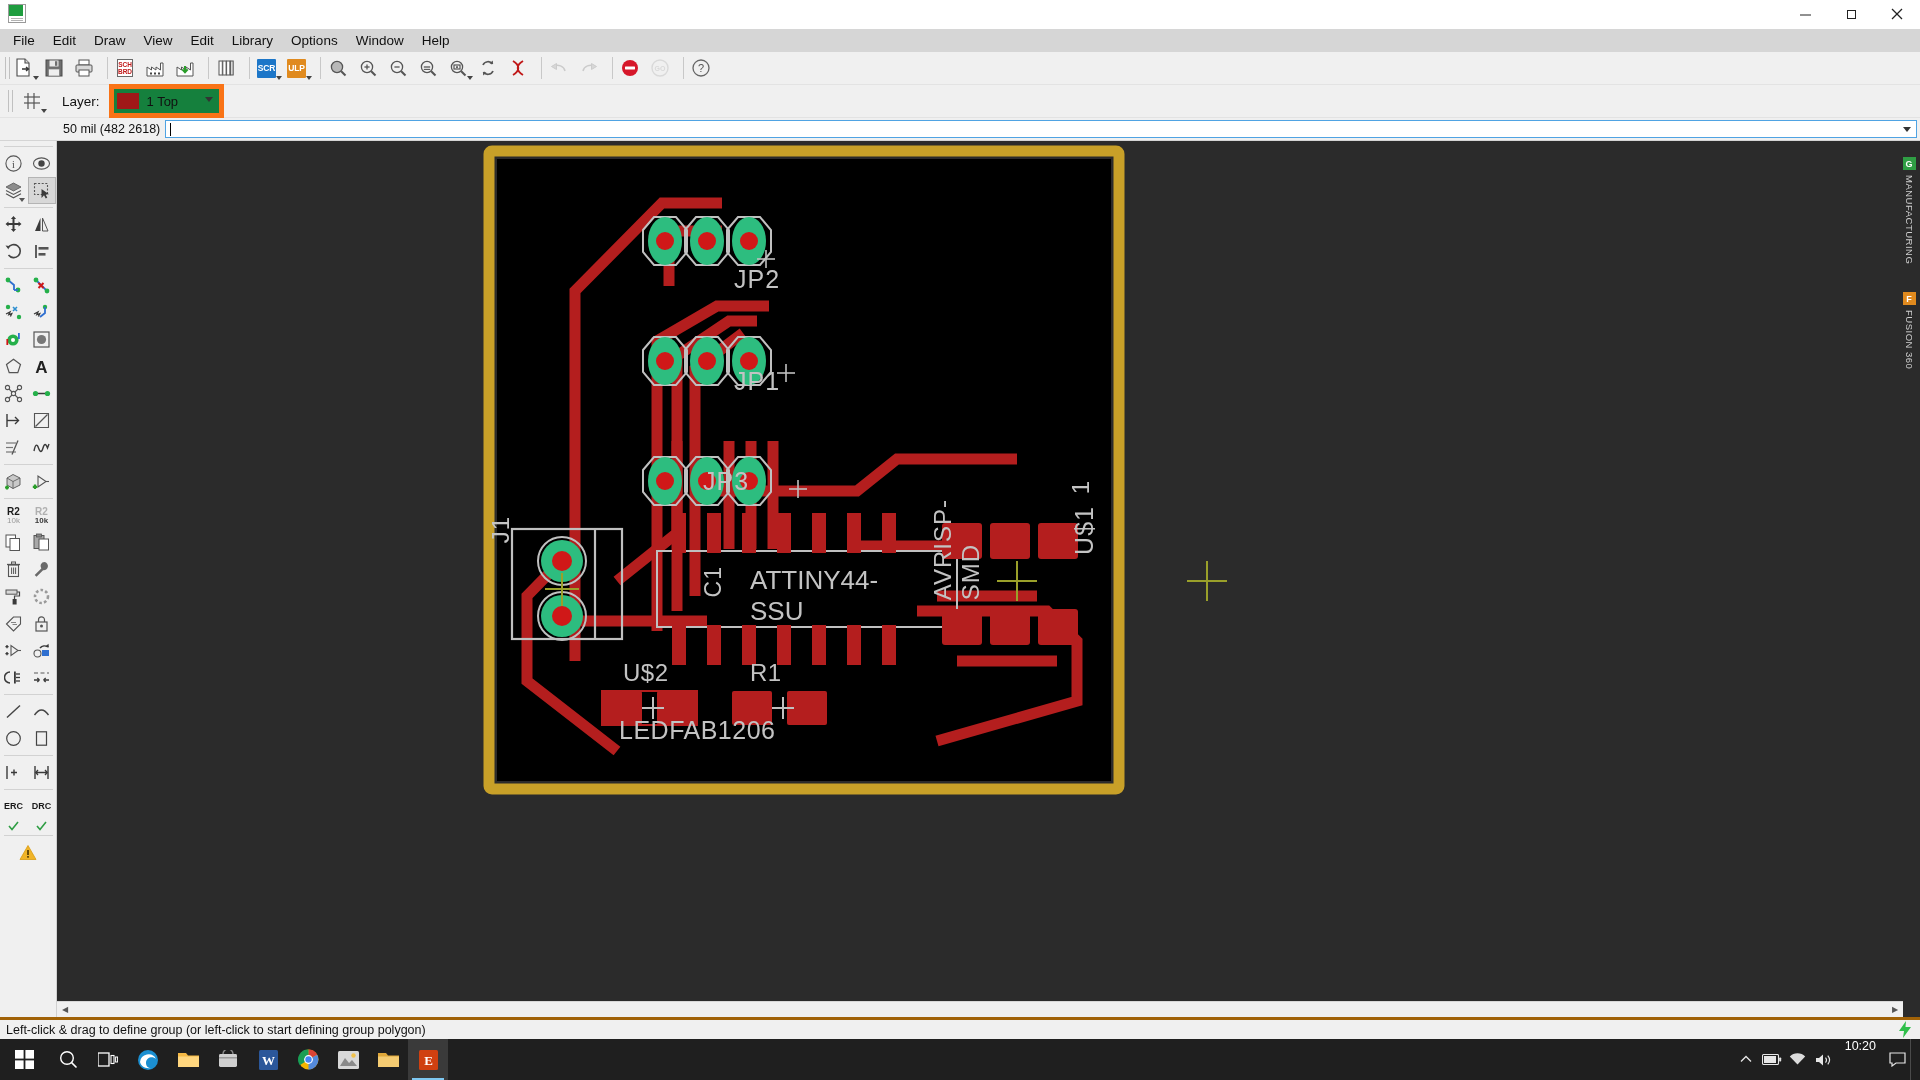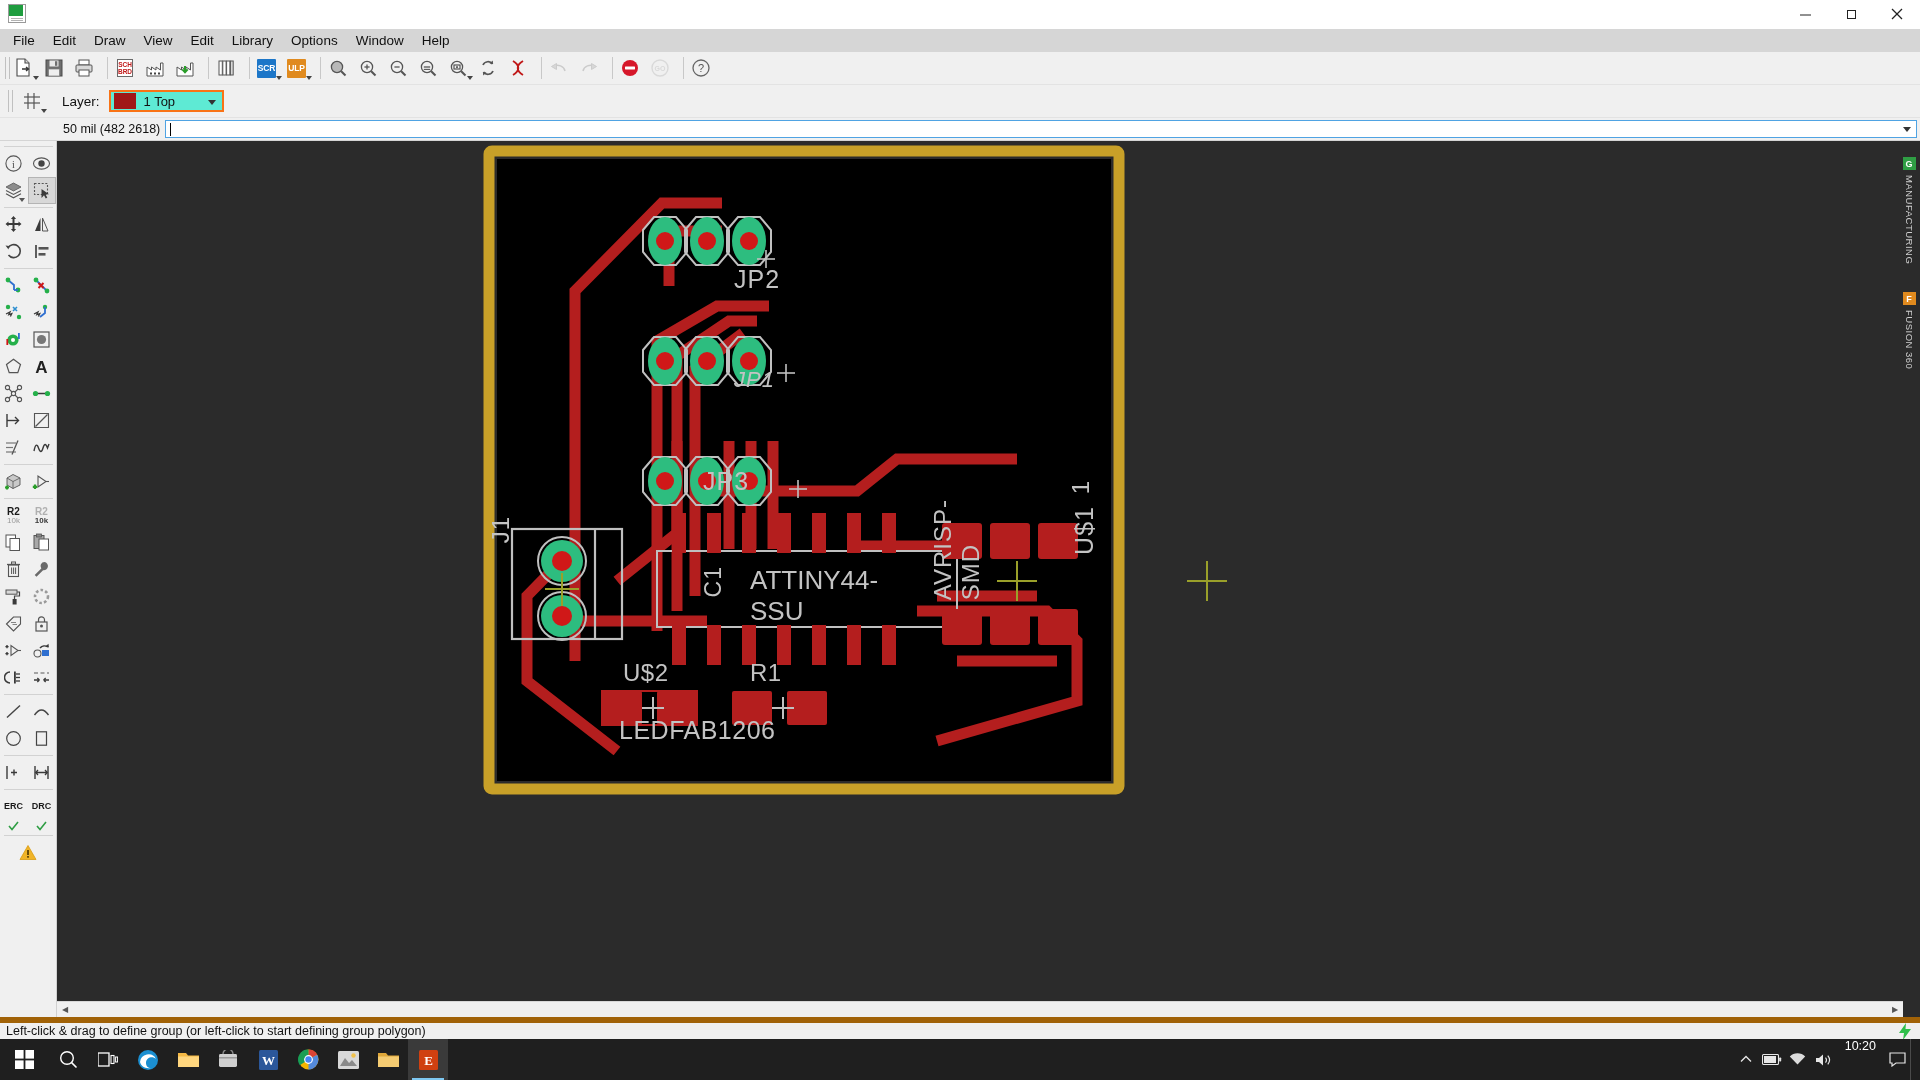--- a/index.html
+++ b/index.html
@@ -60,21 +60,21 @@
   .badge-sq{width:19px;height:19px;border-radius:1px;display:flex;align-items:center;justify-content:center;
      color:#fff;font-size:8.5px;font-weight:bold;font-family:"Liberation Sans",sans-serif;letter-spacing:-0.2px;}
 
   
   .layerbar {
     height:33px; background:#f0f0f0; display:flex; align-items:center;
     border-bottom:1px solid #e3e3e3; flex:0 0 33px; padding-left:6px;
   }
   .layer-label{ font-size:13.5px; margin-left:12px; margin-right:9px; color:#111; }
   .layer-select {
-    width:115px; height:22px; background:#5eead4; border:2px solid #f97316;
+    width:115px; height:34px; background:#15803d; border:5px solid #f97316;
     display:flex; align-items:center; position:relative; padding-left:3px;
   }
   .layer-swatch{ width:22px;height:16px;background:#a01818; }
   .layer-name{ font-size:13px; margin-left:8px; color:#111; }
   .sel-caret{ position:absolute; right:6px; top:8px; width:0;height:0;
     border-left:4px solid transparent;border-right:4px solid transparent;border-top:5px solid #333;}
 
   
   .cmdbar {
     height:23px; background:#f0f0f0; display:flex; align-items:center;
@@ -130,21 +130,21 @@
   .righttabs{ position:absolute; right:0; top:0; width:22px; }
   .rtab{ width:22px; display:flex; flex-direction:column; align-items:center;
     padding:4px 0 8px 0; color:#cfcfcf; font-size:10px; }
   .rtab .sq{ width:13px;height:13px; display:flex;align-items:center;justify-content:center;
      font-size:9px;font-weight:bold;color:#fff;margin-bottom:5px;}
   .rtab .vtxt{ writing-mode:vertical-rl; text-orientation:mixed; letter-spacing:.5px; font-size:9.5px;}
 
   
   .statusbar {
     height:22px; background:#f0f0f0; display:flex; align-items:center;
-    flex:0 0 22px; font-size:12.5px; color:#111; padding-left:6px; border-top:6px solid #a16207;
+    flex:0 0 22px; font-size:12.5px; color:#111; padding-left:6px; border-top:3px solid #a16207;
   }
   .status-right{ margin-left:auto; margin-right:8px; display:flex; align-items:center;}
 
   
   .taskbar {
     height:41px; background:#1f1f1f; display:flex; align-items:center; flex:0 0 41px;
   }
   .tb-start{ width:48px;height:41px;display:flex;align-items:center;justify-content:center; }
   .tb-app{ width:40px;height:41px;display:flex;align-items:center;justify-content:center;position:relative;}
   .tb-app.active{ background:#3a3a3a; }
@@ -976,21 +976,21 @@
             <line x1="709" y1="109" x2="709" y2="127"></line>
           <line x1="720" y1="232" x2="738" y2="232"></line>
             <line x1="729" y1="223" x2="729" y2="241"></line>
           <line x1="732" y1="348" x2="750" y2="348"></line>
             <line x1="741" y1="339" x2="741" y2="357"></line>
         </g>
       </svg>
 
       <div style="position:absolute; left:0; top:0; pointer-events:none; font-family:'Liberation Sans',sans-serif; color:#c3c3c3;">
         <div style="position:absolute; left:677px; top:124px; font-size:25px; letter-spacing:1px;">JP2</div>
-        <div style="position:absolute; left:677px; top:226px; font-size:22px; letter-spacing:1px;font-style:italic;">JP1</div>
+        <div style="position:absolute; left:677px; top:226px; font-size:25px; letter-spacing:1px;">JP1</div>
         <div style="position:absolute; left:646px; top:326px; font-size:25px; letter-spacing:1px;">JP3</div>
         <div style="position:absolute; left:430px; top:375px; font-size:24px; writing-mode:vertical-rl; transform:rotate(180deg); letter-spacing:1px;">J1</div>
         <div style="position:absolute; left:643px; top:425px; font-size:23px; writing-mode:vertical-rl; transform:rotate(180deg); letter-spacing:1px;">C1</div>
         <div style="position:absolute; left:693px; top:424px; font-size:26px; letter-spacing:0px;">ATTINY44-SSU</div>
         <div style="position:absolute; left:872px; top:358px; font-size:24px; writing-mode:vertical-rl; transform:rotate(180deg); letter-spacing:1px;">AVRISP-SMD</div>
         <div style="position:absolute; left:1013px; top:365px; font-size:25px; writing-mode:vertical-rl; transform:rotate(180deg); letter-spacing:1px;">U$1</div>
         <div style="position:absolute; left:1010px; top:340px; font-size:24px; writing-mode:vertical-rl; transform:rotate(180deg);">1</div>
         <div style="position:absolute; left:566px; top:518px; font-size:24px; letter-spacing:.5px;">U$2</div>
         <div style="position:absolute; left:693px; top:518px; font-size:24px; letter-spacing:.5px;">R1</div>
         <div style="position:absolute; left:562px; top:575px; font-size:25px; letter-spacing:.5px;">LEDFAB1206</div>

